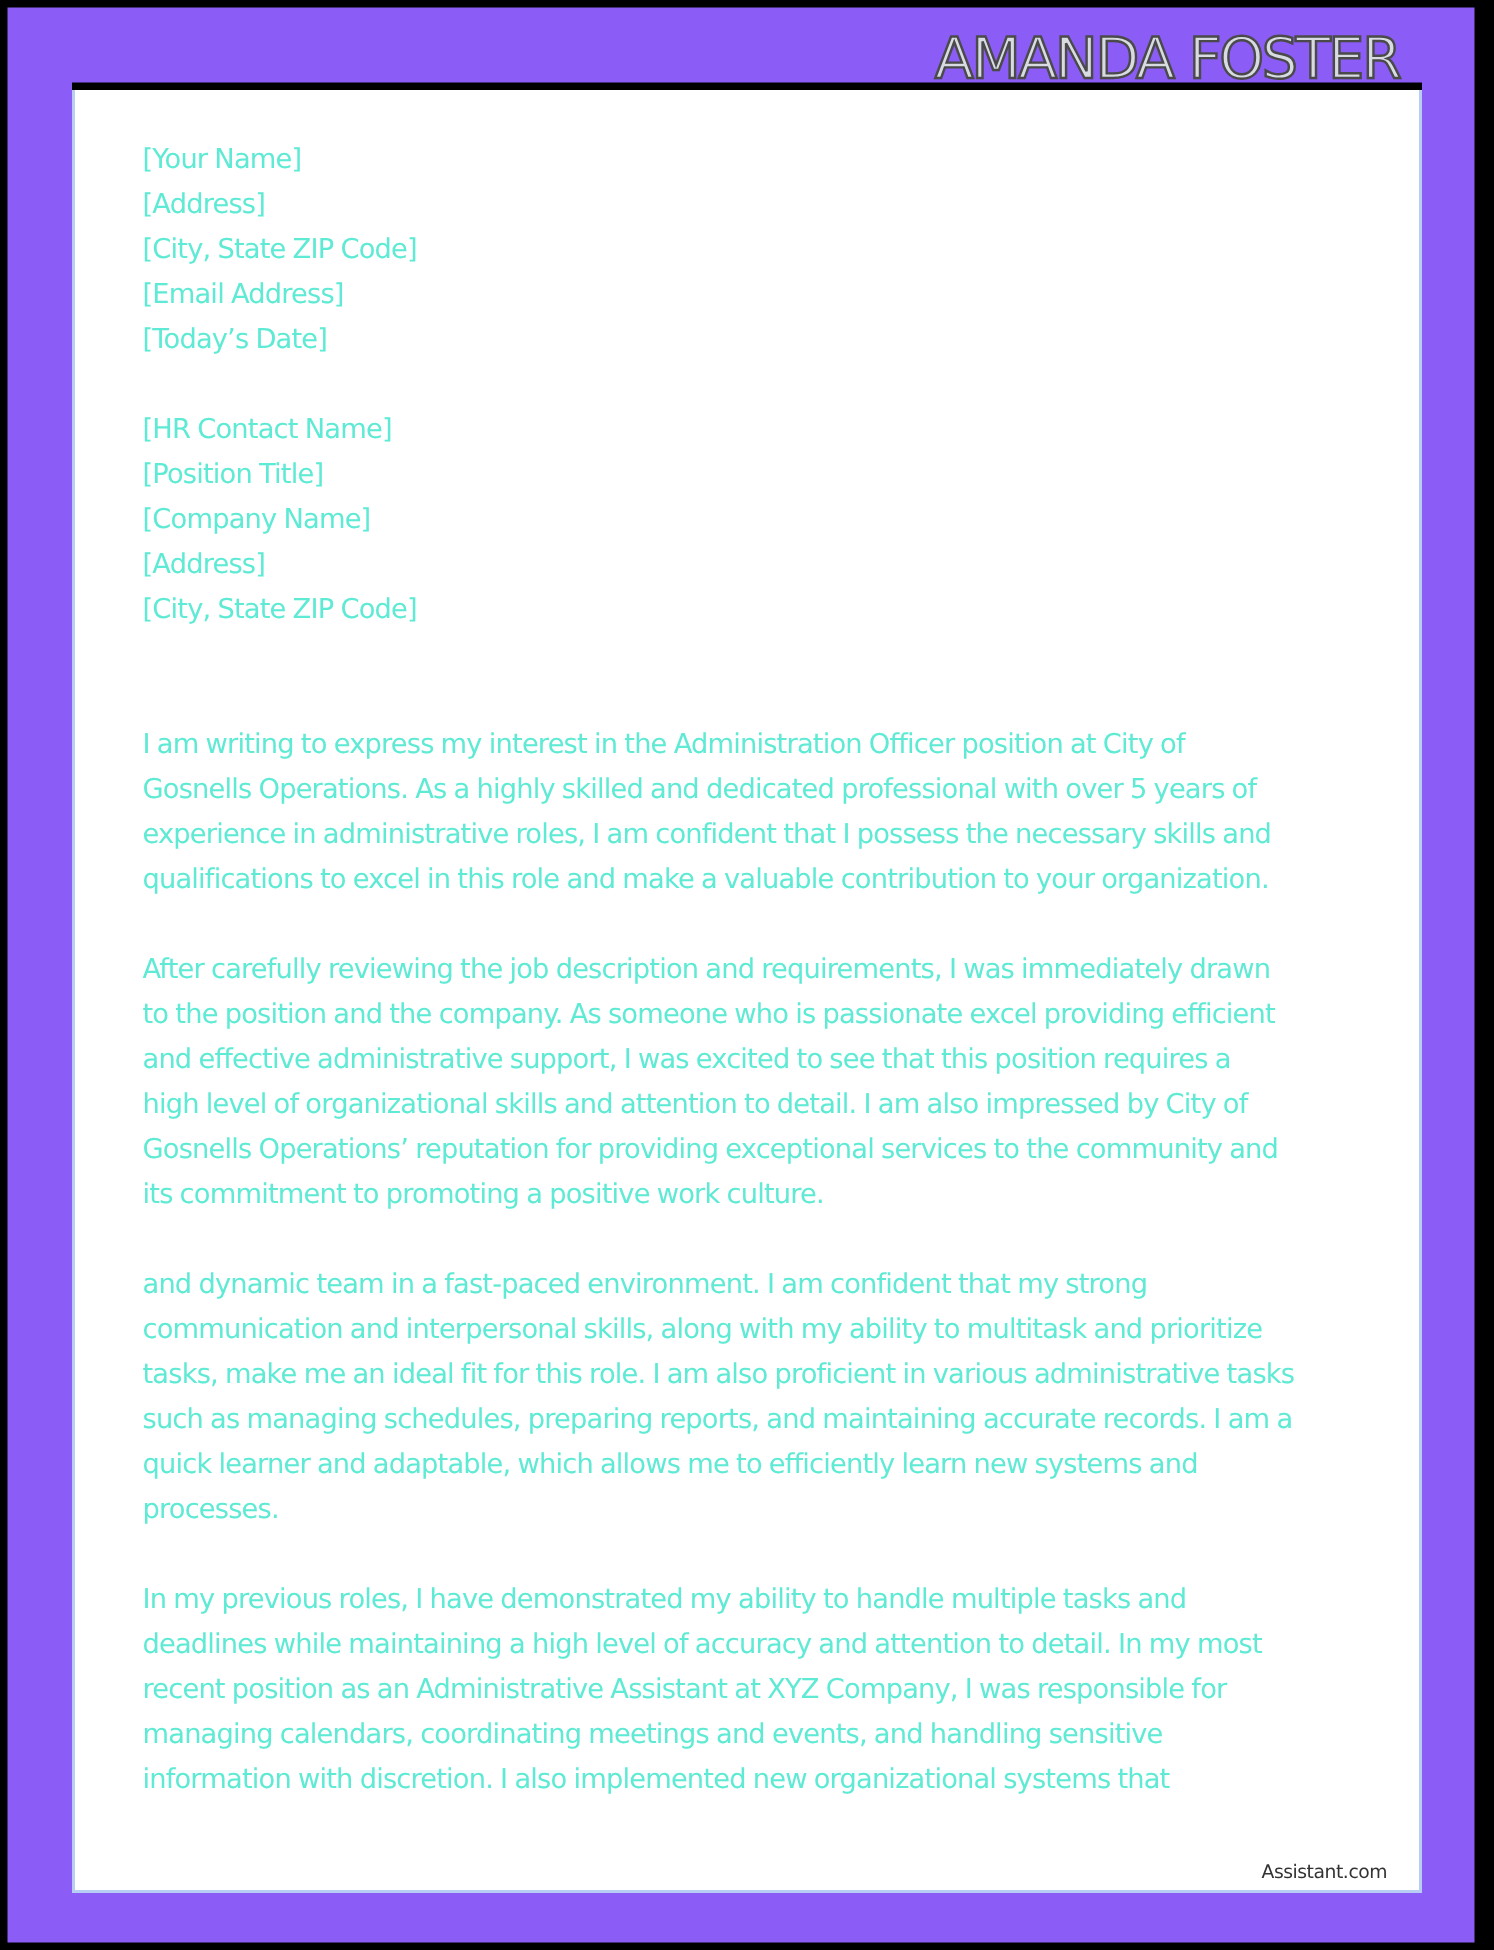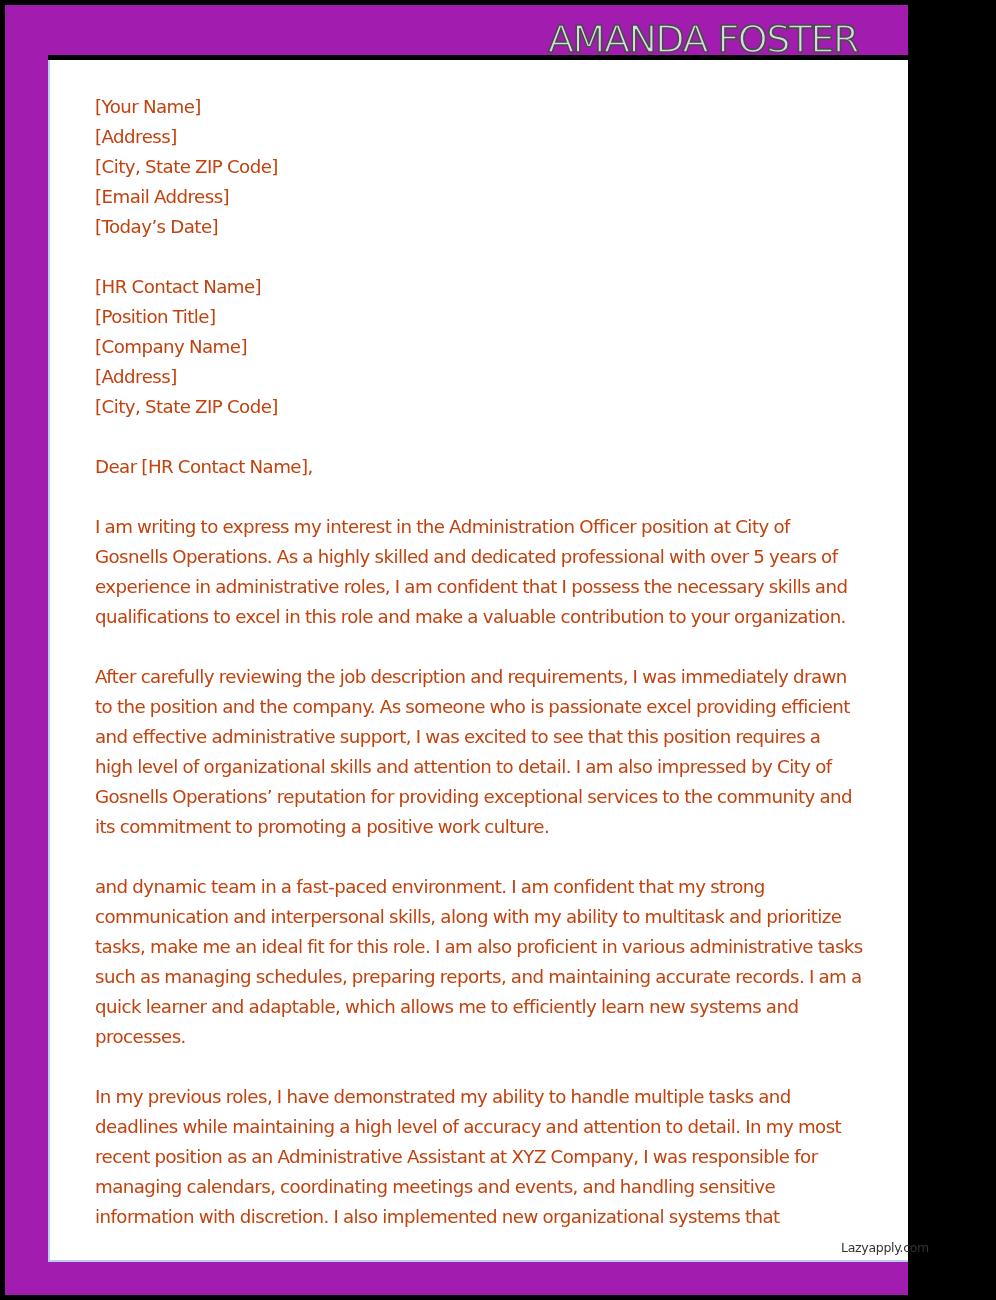--- a/index.html
+++ b/index.html
@@ -10,23 +10,23 @@
       width: 996px;
       height: 1300px;
       overflow: hidden;
       background: #000;
       font-family: "DejaVu Sans", sans-serif;
     }
     .frame {
       position: absolute;
       left: 5px;
       top: 5px;
-      width: 903px;
+      width: 978px;
       height: 1290px;
-      background: #a21caf;
+      background: #8b5cf6;
       overflow: hidden;
     }
     .name-heading {
       position: absolute;
       right: 50px;
       top: 12px;
       font-family: "DejaVu Sans", sans-serif;
       font-size: 38px;
       letter-spacing: -1.5px;
       line-height: 44px;
@@ -55,21 +55,21 @@
       border-bottom: 2px solid #b7cdf3;
     }
     .letter {
       position: absolute;
       left: 95px;
       top: 92px;
       width: 800px;
       font-family: "DejaVu Sans", sans-serif;
       font-size: 18.2px;
       line-height: 30px;
-      color: #c2410c;
+      color: #5eead4;
       letter-spacing: -0.55px;
       word-spacing: -0.5px;
     }
     .letter .line {
       display: block;
       white-space: nowrap;
     }
     .letter .gap {
       display: block;
       height: 30px;
@@ -108,21 +108,20 @@
   </div>
   <span class="gap"></span>
   <div>
     <span class="line">[HR Contact Name]</span>
     <span class="line">[Position Title]</span>
     <span class="line">[Company Name]</span>
     <span class="line">[Address]</span>
     <span class="line">[City, State ZIP Code]</span>
   </div>
   <span class="gap"></span>
-  <span class="line">Dear [HR Contact Name],</span>
   <span class="gap"></span>
 
   <div class="para">
     <span class="line">I am writing to express my interest in the Administration Officer position at City of</span>
     <span class="line">Gosnells Operations. As a highly skilled and dedicated professional with over 5 years of</span>
     <span class="line">experience in administrative roles, I am confident that I possess the necessary skills and</span>
     <span class="line">qualifications to excel in this role and make a valuable contribution to your organization.</span>
   </div>
   <span class="gap"></span>
 
@@ -148,13 +147,13 @@
 
   <div class="para">
     <span class="line">In my previous roles, I have demonstrated my ability to handle multiple tasks and</span>
     <span class="line">deadlines while maintaining a high level of accuracy and attention to detail. In my most</span>
     <span class="line">recent position as an Administrative Assistant at XYZ Company, I was responsible for</span>
     <span class="line">managing calendars, coordinating meetings and events, and handling sensitive</span>
     <span class="line">information with discretion. I also implemented new organizational systems that</span>
   </div>
 </div>
 
-<div class="watermark">Lazyapply.com</div>
+<div class="watermark">Assistant.com</div>
 
 </body></html>

